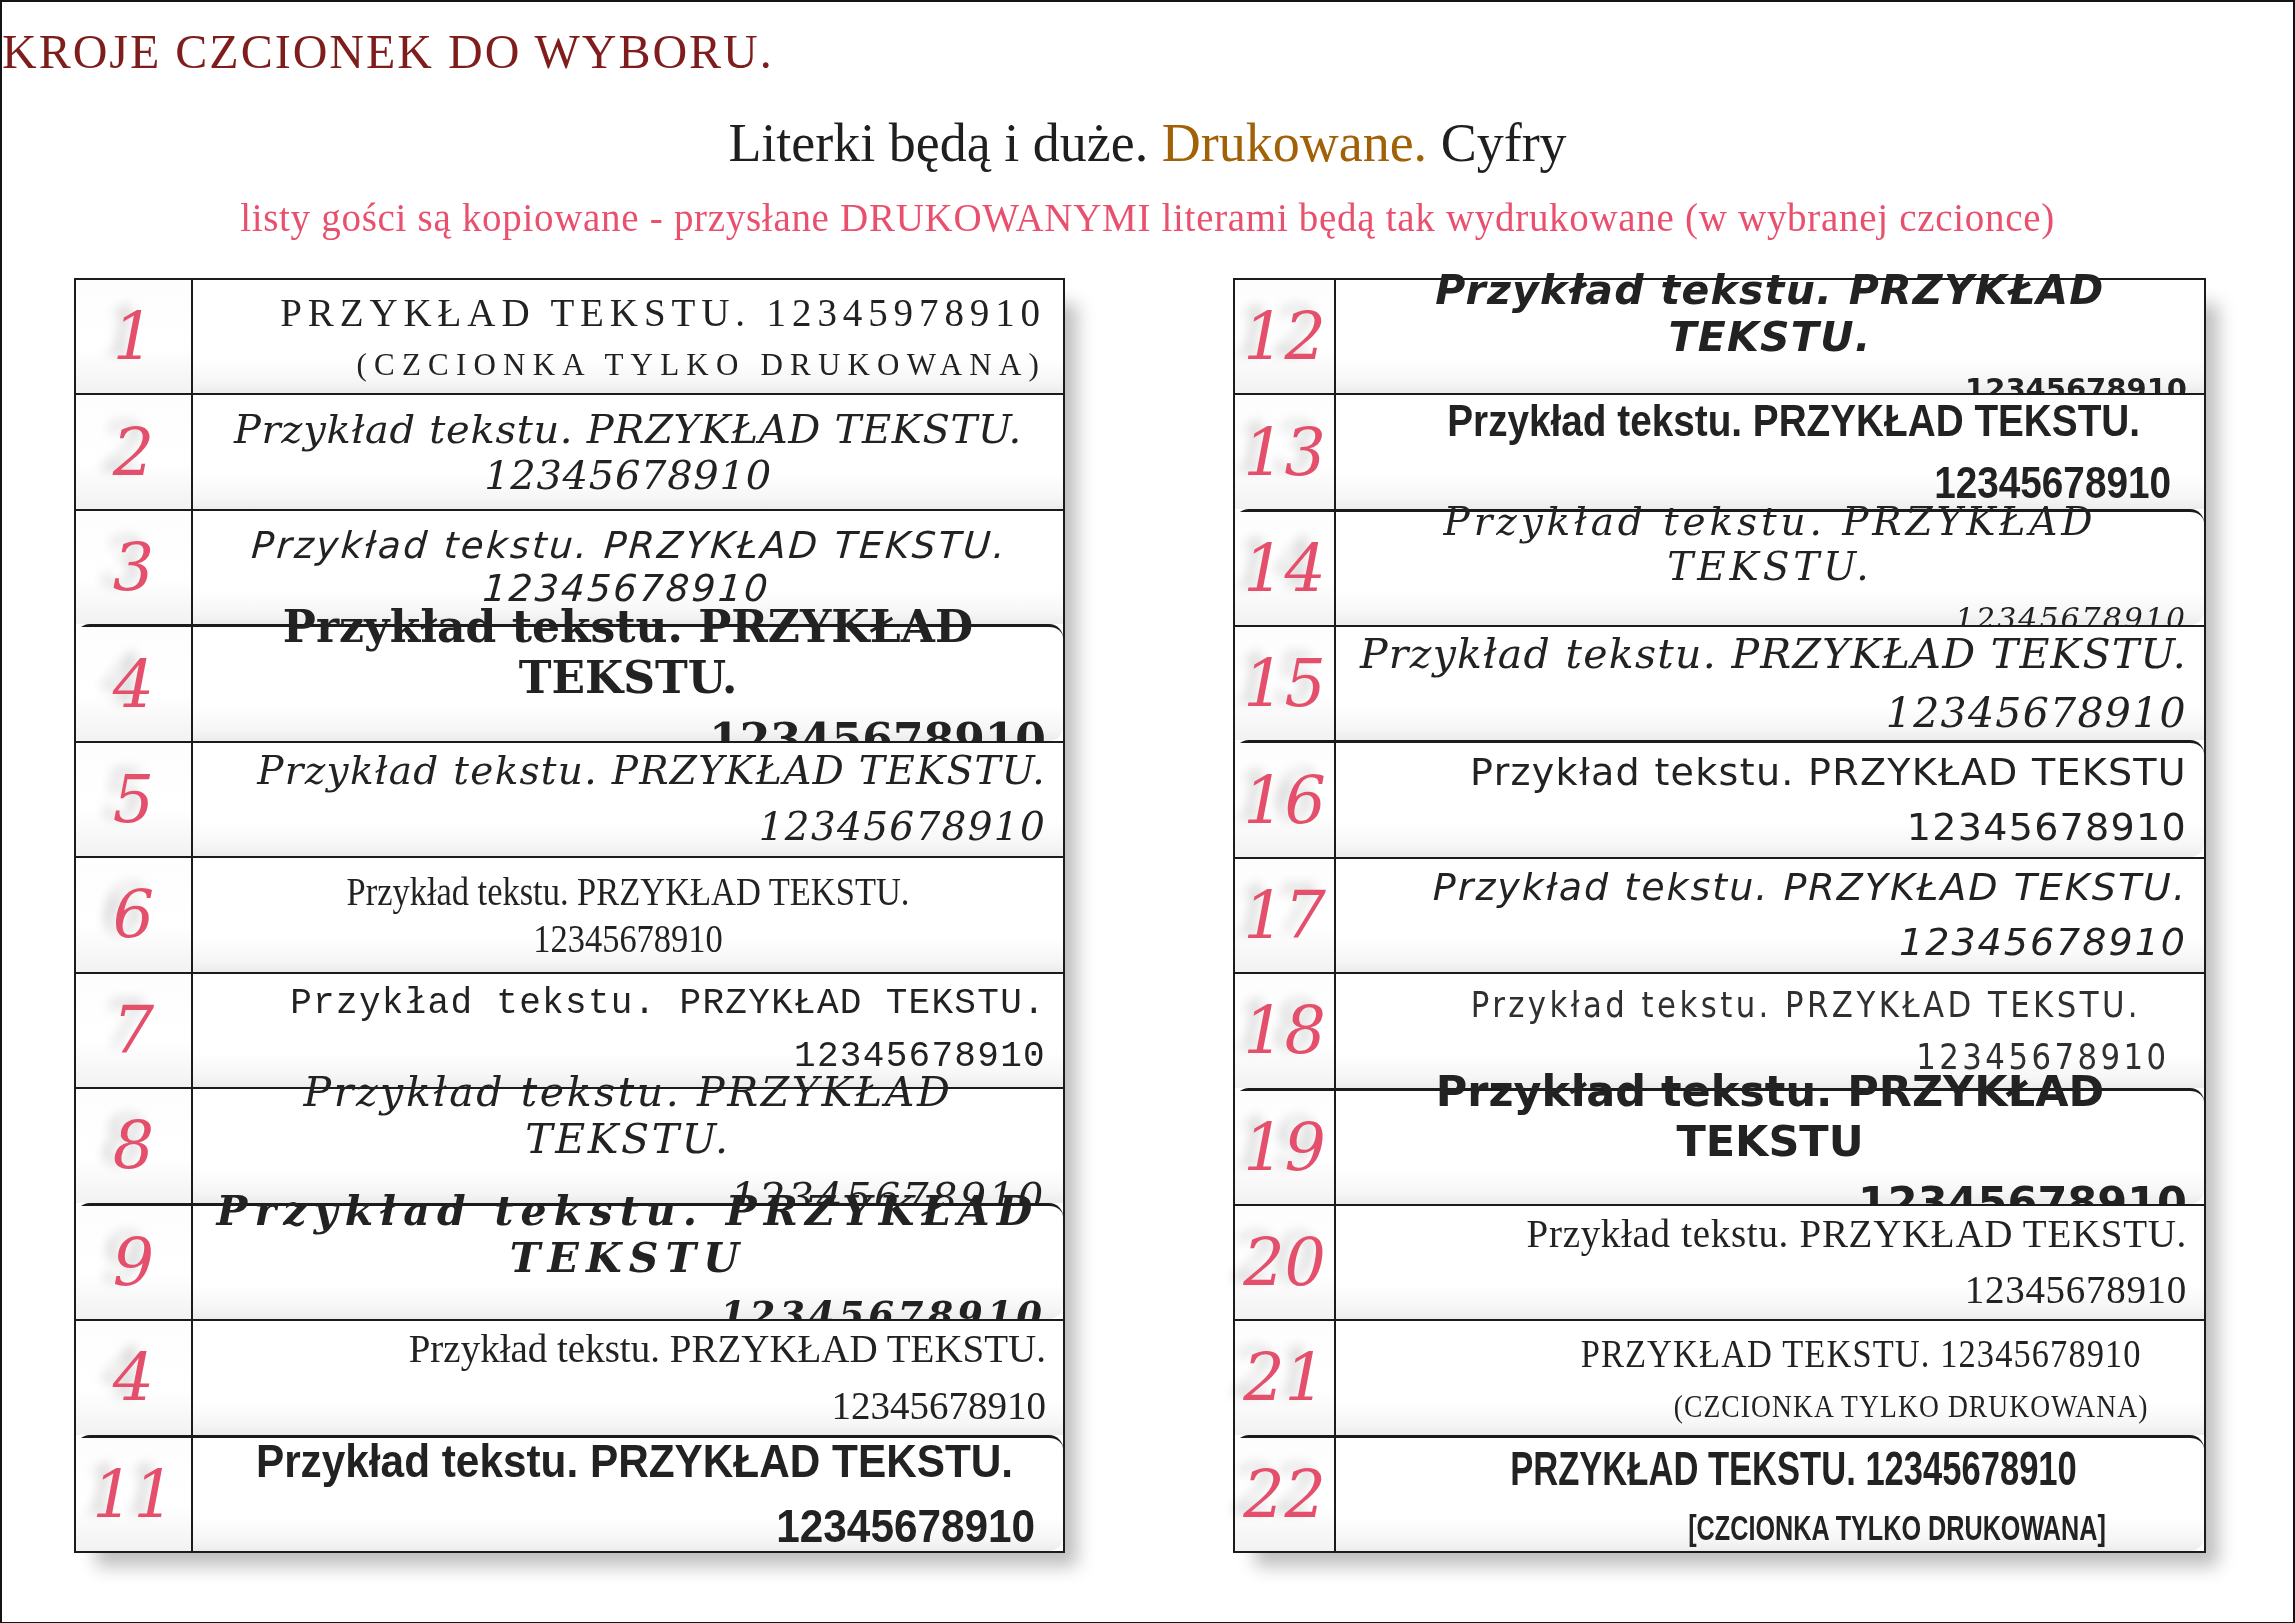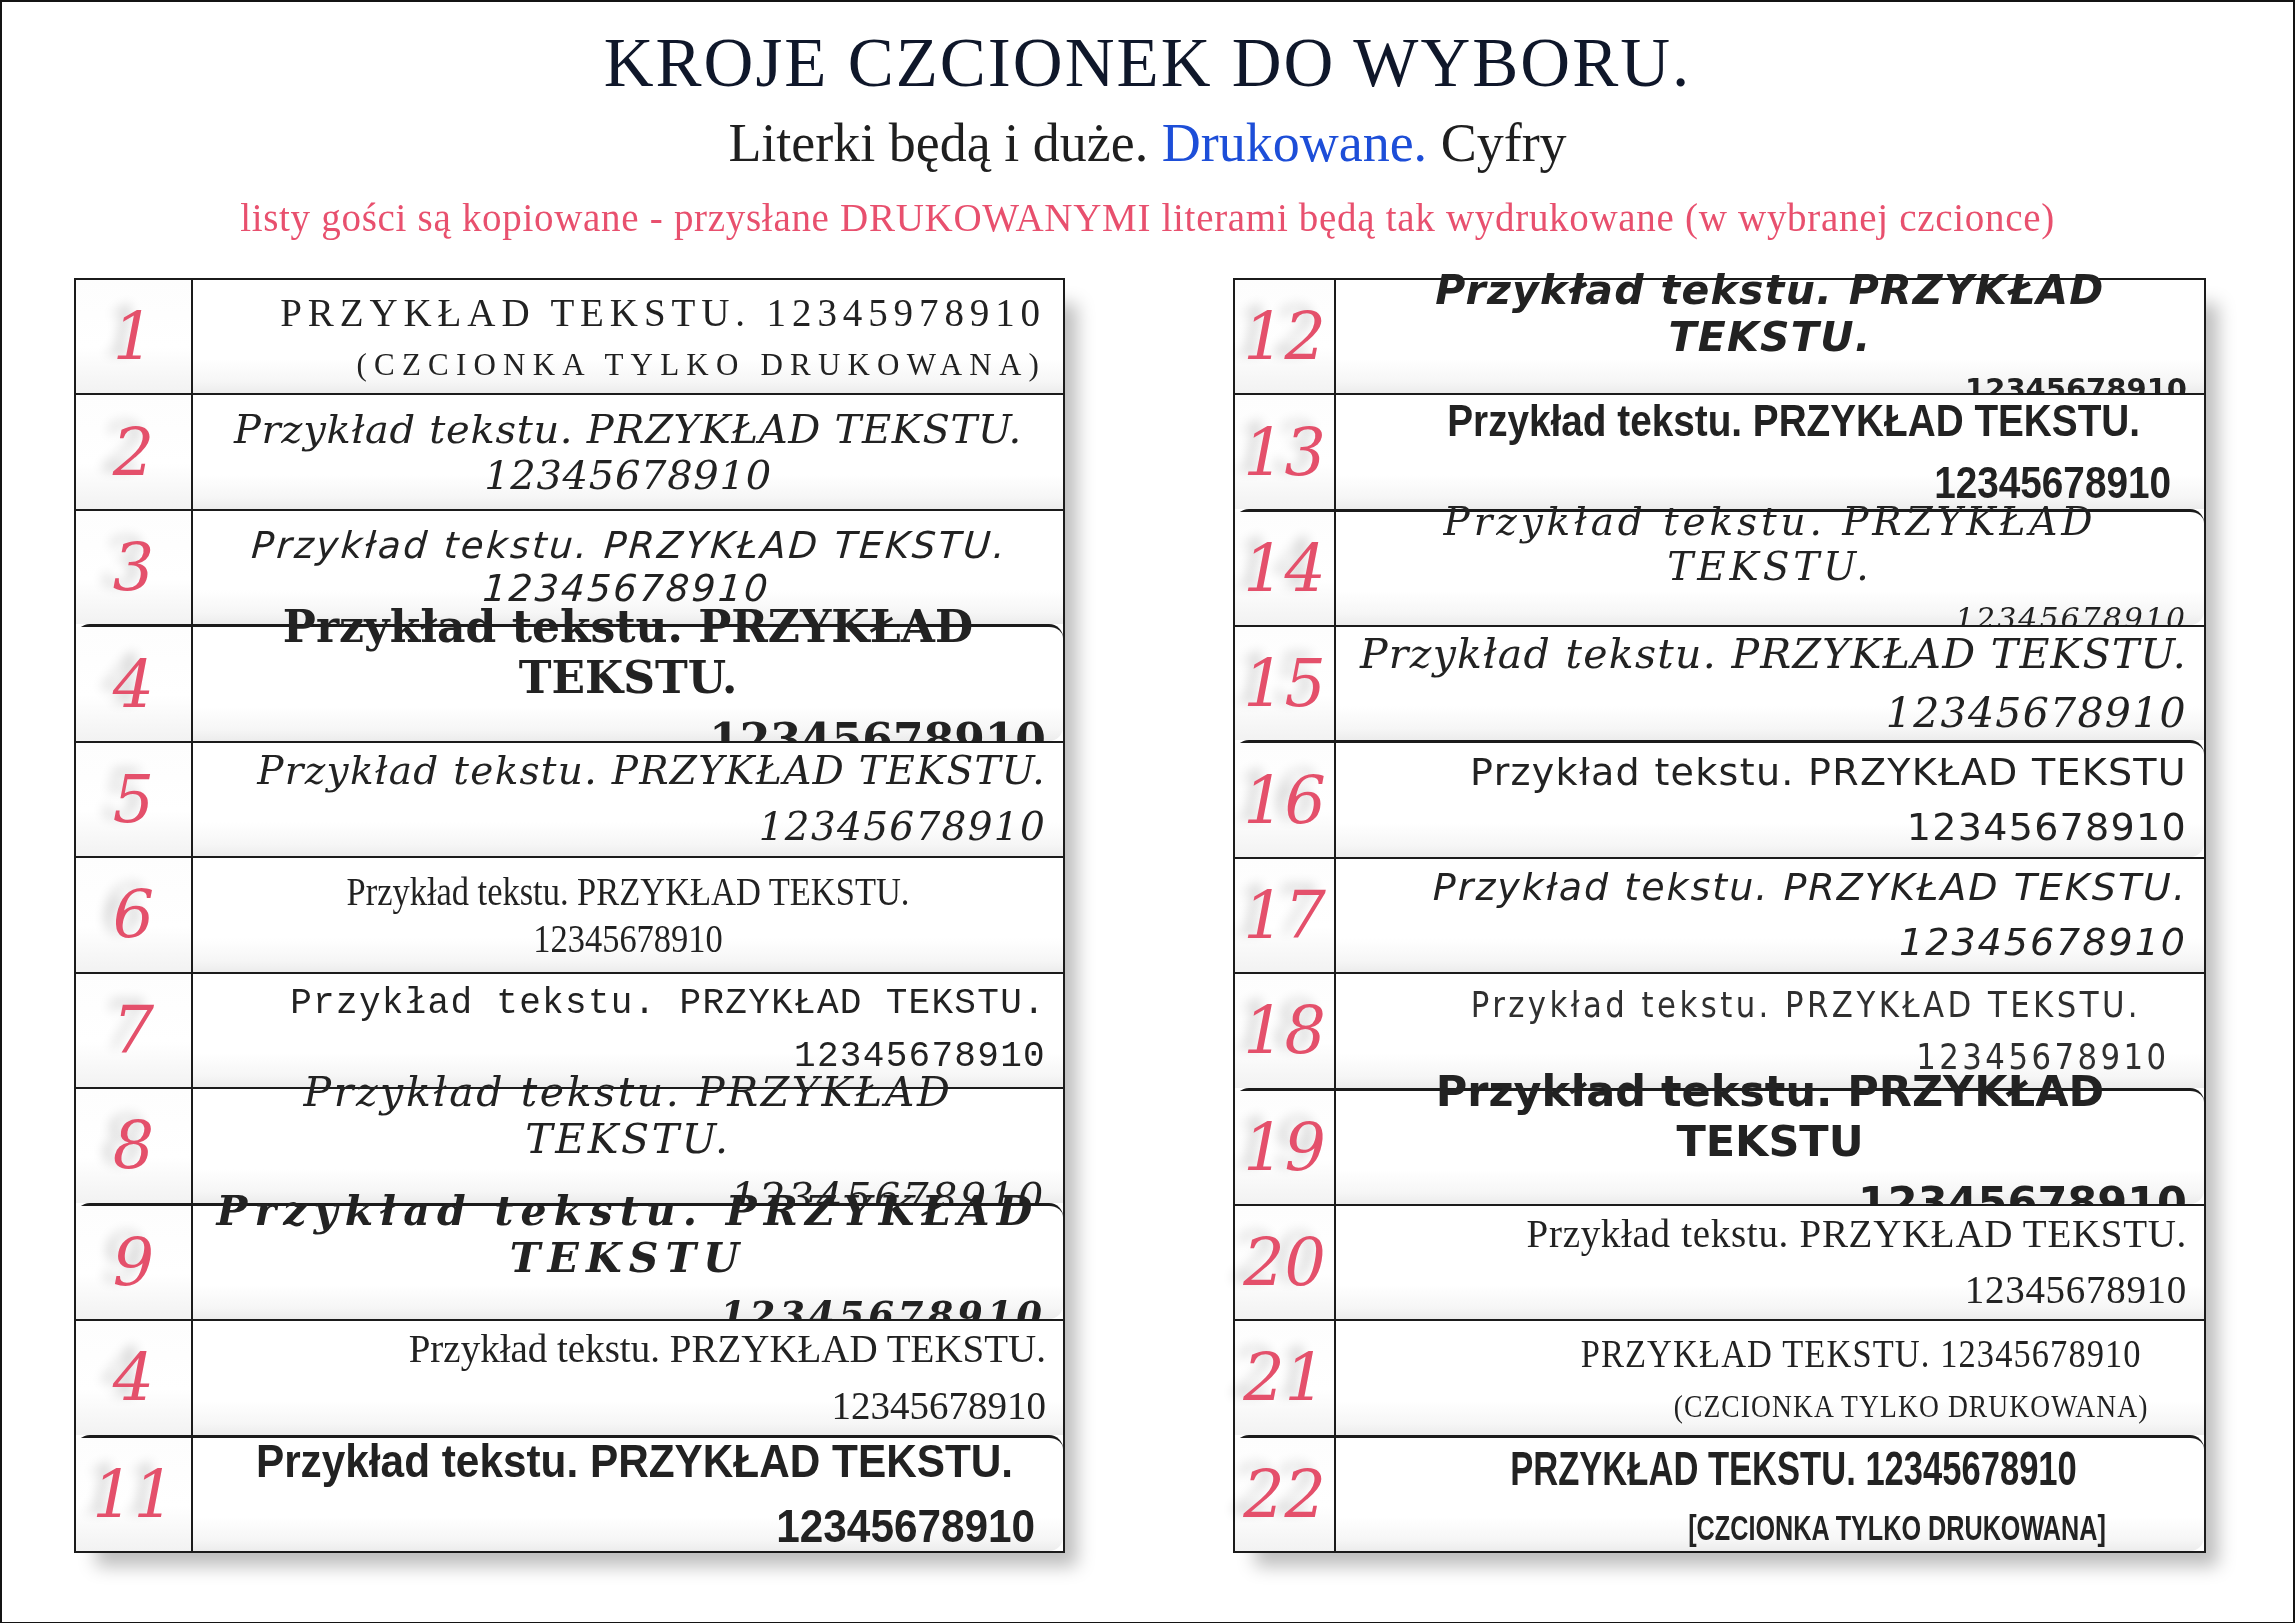--- a/index.html
+++ b/index.html
@@ -8,32 +8,32 @@
     width:2295px;height:1624px;
     box-sizing:border-box;
     background:#ffffff;
     border:2.6px solid #141414;
     overflow:hidden;
     font-family:"Liberation Serif", serif;
   }
   
   .title{
     position:absolute;top:22px;left:0;width:100%;
-    text-align:center;
+    text-align:left;
     font-family:"Liberation Serif", serif;
-    font-size:69px;letter-spacing:2px;
-    color:#0f172a;
+    font-size:48px;letter-spacing:2px;
+    color:#7f1d1d;
   }
   .subtitle{
     position:absolute;top:110px;left:0;width:100%;
     text-align:center;
     font-family:"Liberation Serif", serif;
     font-size:54px;color:#1f1f1f;
   }
-  .subtitle .pink{color:#1d4ed8;}
+  .subtitle .pink{color:#a16207;}
   .note{
     position:absolute;top:193px;left:0;width:100%;
     text-align:center;
     font-family:"Liberation Serif", serif;
     font-size:39px;letter-spacing:0.7px;
     color:#e8506e;
   }
   
   .ftable{
     position:absolute;top:276px;height:1275px;

